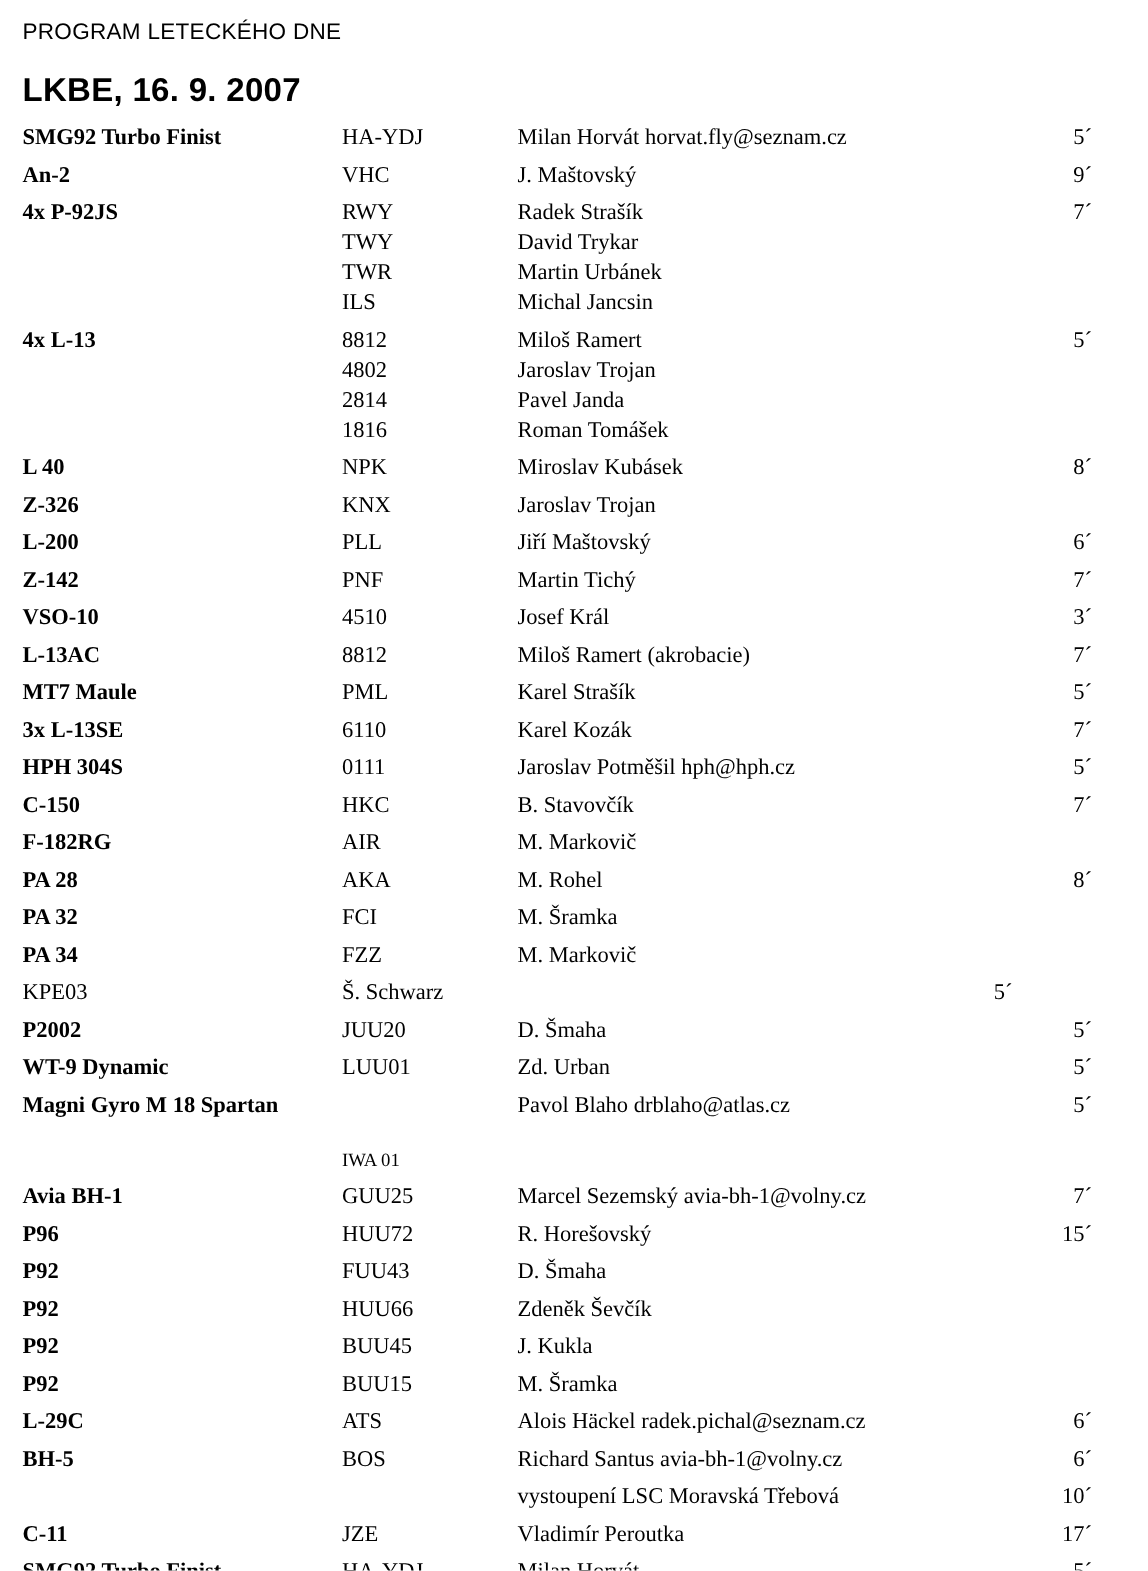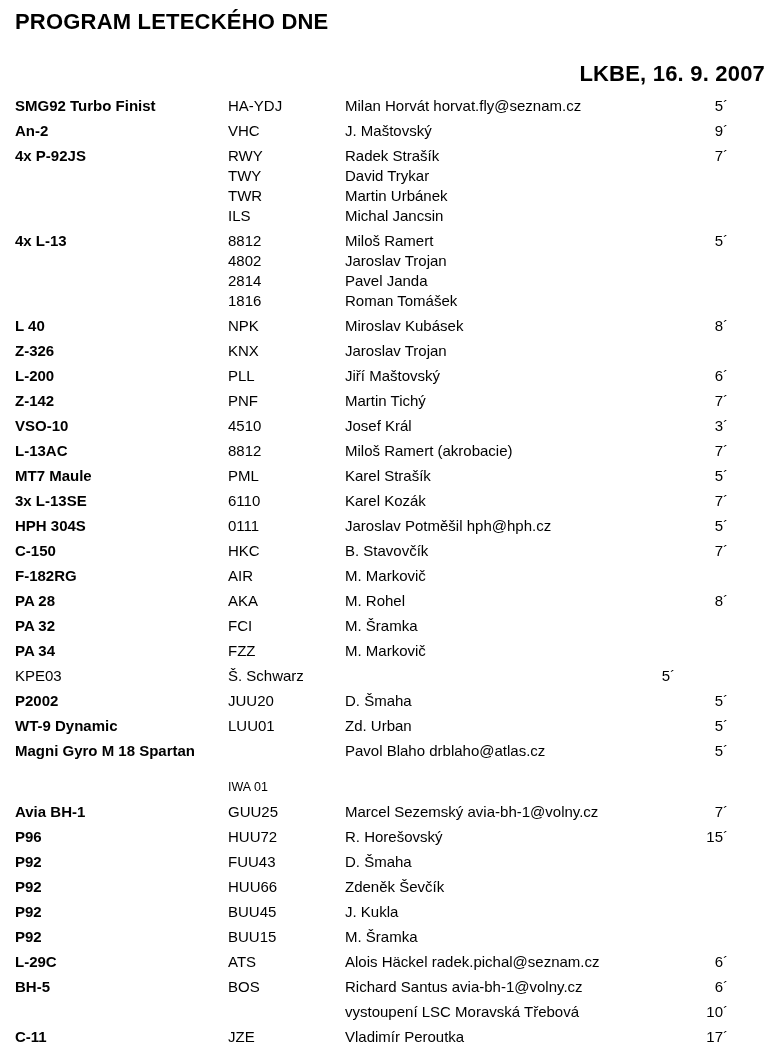--- a/index.html
+++ b/index.html
@@ -5,34 +5,35 @@
   * { margin: 0; padding: 0; box-sizing: border-box; }
   html, body { background: #ffffff; }
   body {
     width: 765px; height: 1047px;
     font-family: "Liberation Sans", sans-serif;
     color: #000000;
     overflow: hidden;
   }
   .doc { padding: 8px 0 0 15px; }
   .title {
-    font-size: 22px; font-weight: 700; line-height: 28px;
+    font-size: 15px; font-weight: 400; line-height: 28px;
     letter-spacing: 0.2px;
   }
   .subtitle {
     font-size: 22px; font-weight: 700; line-height: 28px;
-    margin-top: 24px; letter-spacing: 0.2px; text-align: right;
+    margin-top: 10px; letter-spacing: 0.2px;
   }
   .table { margin-top: 8px; }
   .row {
     display: grid;
     grid-template-columns: 213px 117px 330px 53px;
     margin-bottom: 5px;
     font-size: 15px;
     line-height: 20px;
+    font-family: Liberation Serif, serif;
   }
   .cell { white-space: nowrap; }
   .aircraft { font-weight: 700; }
   .regs.small { font-size: 12.5px; margin-top: 36px; }
   .time { text-align: right; }
 </style>
 </head>
 <body>
 
 <div class="doc">

